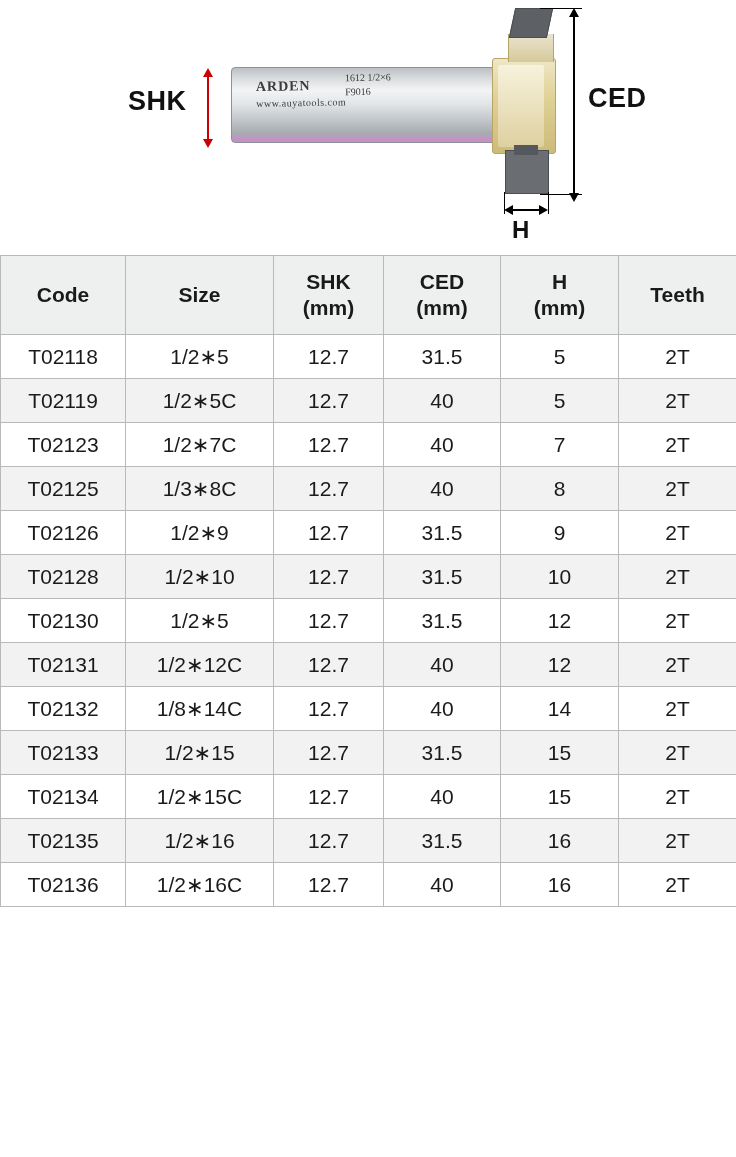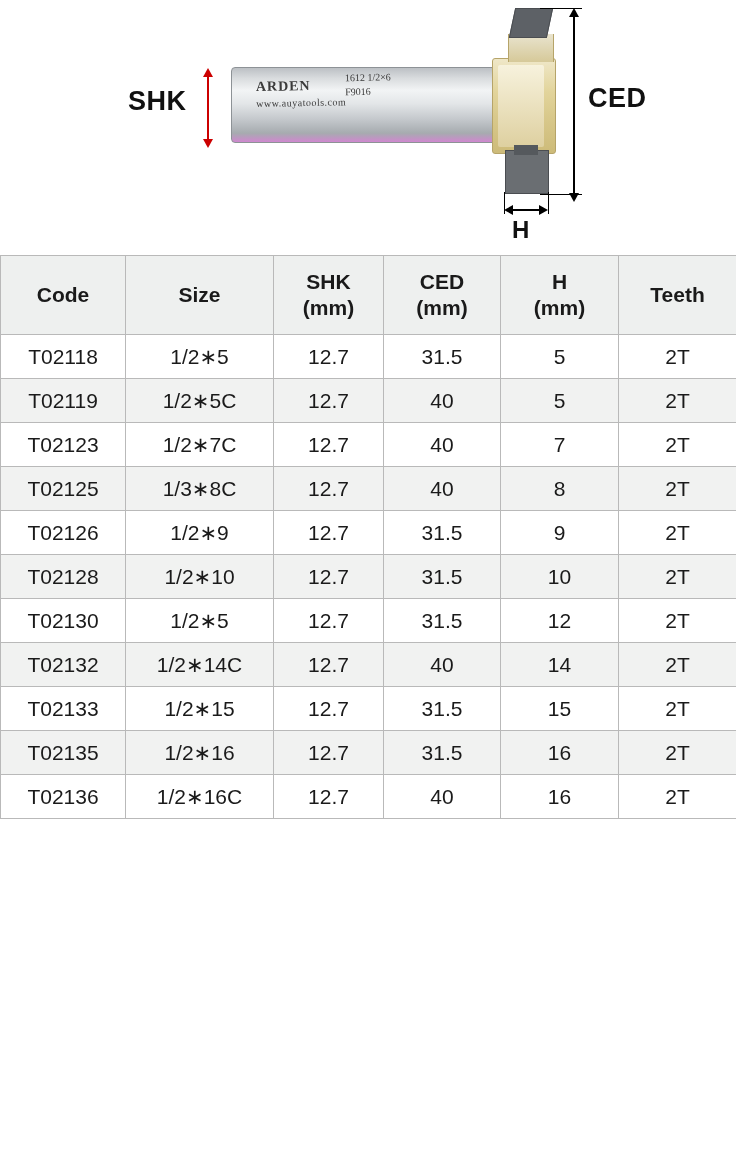--- a/index.html
+++ b/index.html
@@ -371,36 +371,52 @@
       </tr>
       <tr>
         <td>T02130</td>
         <td>1/2∗5</td>
         <td>12.7</td>
         <td>31.5</td>
         <td>12</td>
         <td>2T</td>
       </tr>
       <tr>
+        <td>T02131</td>
+        <td>1/2∗12C</td>
+        <td>12.7</td>
+        <td>40</td>
+        <td>12</td>
+        <td>2T</td>
+      </tr>
+      <tr>
         <td>T02132</td>
-        <td>1/2∗14C</td>
+        <td>1/8∗14C</td>
         <td>12.7</td>
         <td>40</td>
         <td>14</td>
         <td>2T</td>
       </tr>
       <tr>
         <td>T02133</td>
         <td>1/2∗15</td>
         <td>12.7</td>
         <td>31.5</td>
         <td>15</td>
         <td>2T</td>
       </tr>
       <tr>
+        <td>T02134</td>
+        <td>1/2∗15C</td>
+        <td>12.7</td>
+        <td>40</td>
+        <td>15</td>
+        <td>2T</td>
+      </tr>
+      <tr>
         <td>T02135</td>
         <td>1/2∗16</td>
         <td>12.7</td>
         <td>31.5</td>
         <td>16</td>
         <td>2T</td>
       </tr>
       <tr>
         <td>T02136</td>
         <td>1/2∗16C</td>

